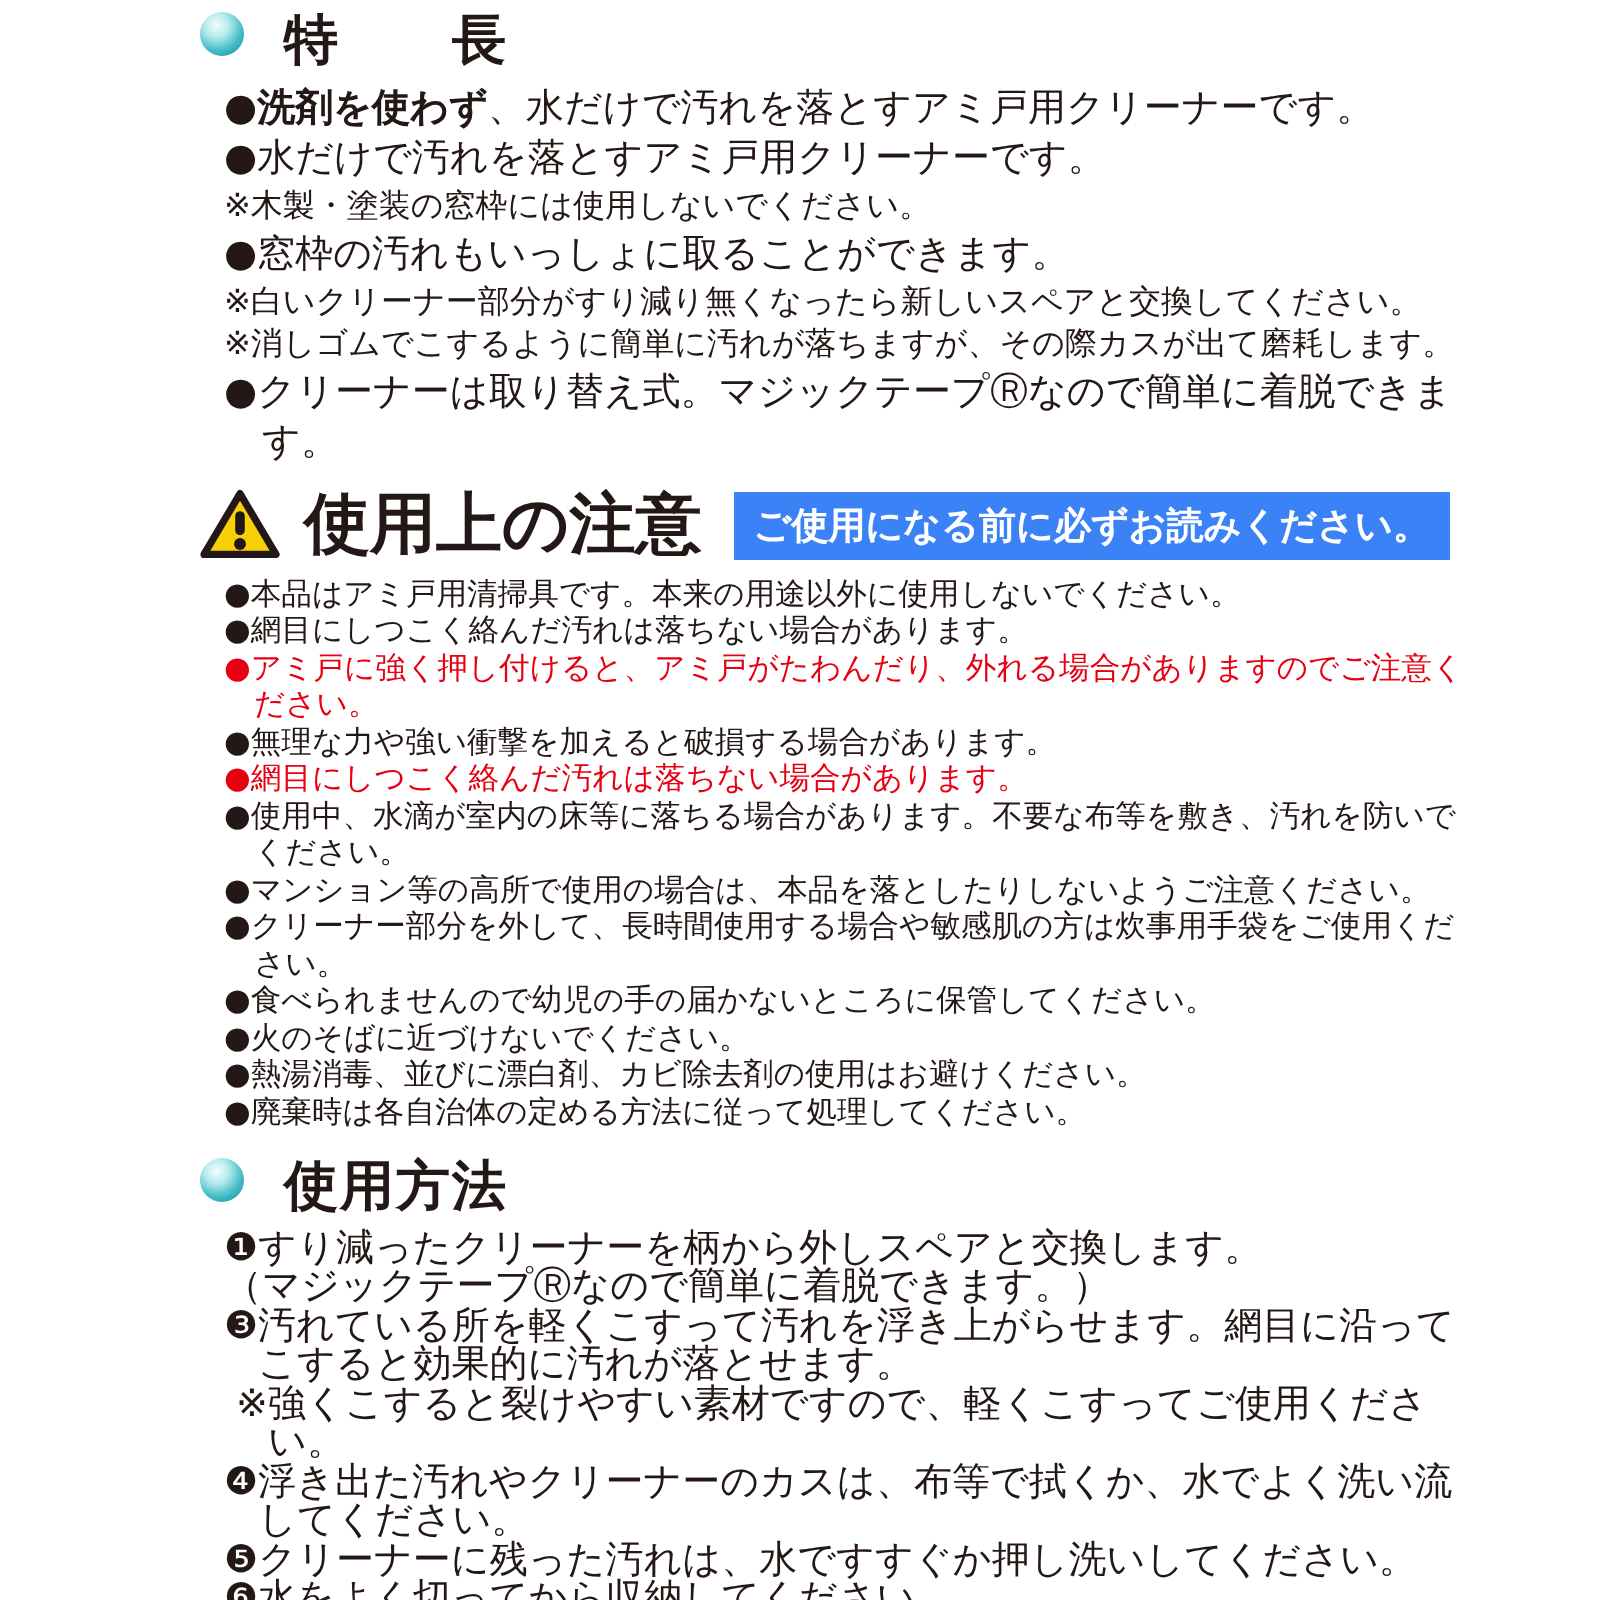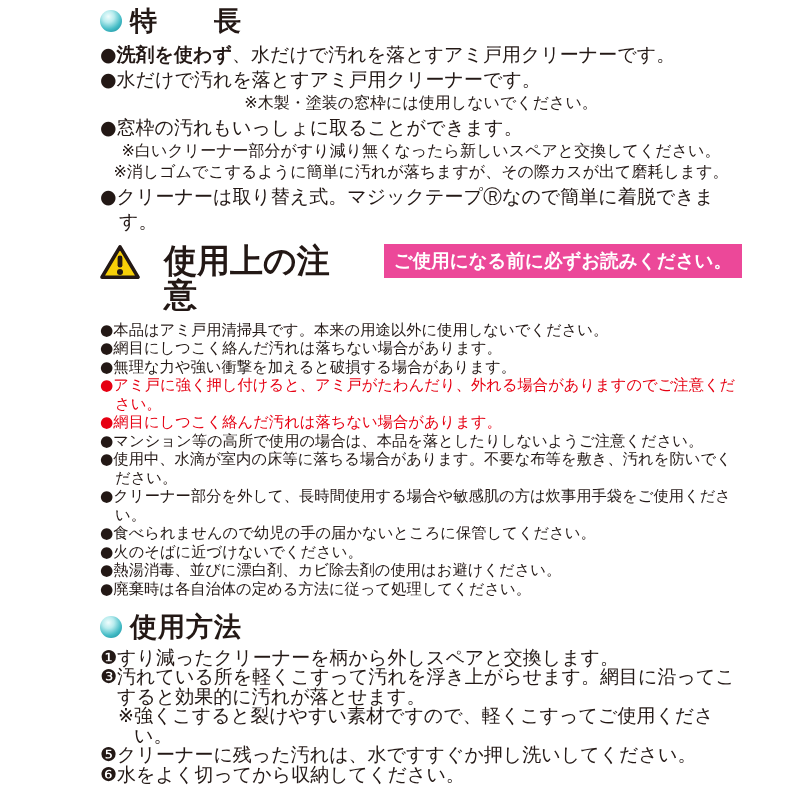--- a/index.html
+++ b/index.html
@@ -6,42 +6,42 @@
   html,body { width:800px; height:800px; }
   body {
     background:#ffffff;
     color:#231815;
     font-family:"DejaVu Sans","Liberation Sans",sans-serif;
     overflow:hidden;
   }
   .page { padding:6px 58px 0 100px; }
 
   
-  .sec-header { display:flex; align-items:center; gap:8px; margin-bottom:6px; }
+  .sec-header { display:flex; align-items:flex-start; gap:20px; margin-bottom:6px; }
   .sphere {
     width:22px; height:22px; border-radius:50%; flex:0 0 22px;
     background:radial-gradient(circle at 38% 30%, #f0fdfd 0%, #b9ecee 28%, #45bcc6 62%, #0e8494 100%);
   }
   .sec-title { font-size:27px; font-weight:700; letter-spacing:1px; line-height:1.1; }
 
   
-  .line { padding-left:19px; text-indent:-19px; }
+  .line { padding-left:19px; text-indent:-19px;margin-left:12px; }
   .lead { font-weight:700; }
 
   
   .features .line { font-size:19px; line-height:1.3; margin-bottom:1px; }
-  .features .line.note { font-size:16px; line-height:1.3; padding-left:16px; text-indent:-16px;text-align:center; }
+  .features .line.note { font-size:16px; line-height:1.3; padding-left:16px; text-indent:-16px; }
 
   
   .caution-section { margin-top:10px; }
-  .caution-header { display:flex; align-items:flex-start; gap:24px; margin-bottom:8px; }
+  .caution-header { display:flex; align-items:flex-end; gap:12px; margin-bottom:8px; }
   .warn-icon { flex:0 0 40px; }
   .caution-title { font-size:33px; font-weight:700; line-height:1.05; }
   .caution-badge {
-    background:#ec4899; color:#ffffff; font-weight:700;
+    background:#3b82f6; color:#ffffff; font-weight:700;
     font-size:18.5px; padding:4px 10px 5px; margin-left:4px; white-space:nowrap;
   }
   .cautions .line { font-size:15.3px; line-height:18.5px; padding-left:15px; text-indent:-15px; }
   .cautions .line.red { color:#e60012; }
 
   
   .usage-section { margin-top:14px; }
   .steps .line { font-size:19px; line-height:19.5px; padding-left:17px; text-indent:-17px; }
   .steps .line.note { margin-left:18px; padding-left:16px; text-indent:-16px; }
   .steps .line.sub { margin-left:12px; padding-left:0; text-indent:0; }
@@ -81,29 +81,29 @@
         <circle cx="50" cy="70" r="7.5" fill="#231815"></circle>
       </svg>
       <span class="caution-title">使用上の注意</span>
       <span class="caution-badge">ご使用になる前に必ずお読みください。</span>
     </div>
     <div class="cautions">
   <div class="line"><span class="marker">●</span><span class="txt">本品はアミ戸用清掃具です。本来の用途以外に使用しないでください。</span></div>
 
   <div class="line"><span class="marker">●</span><span class="txt">網目にしつこく絡んだ汚れは落ちない場合があります。</span></div>
 
+  <div class="line red"><span class="marker">●</span><span class="txt">アミ戸に強く押し付けると、アミ戸がたわんだり、外れる場合がありますのでご注意ください。</span></div>
+
   <div class="line"><span class="marker">●</span><span class="txt">無理な力や強い衝撃を加えると破損する場合があります。</span></div>
-
-  <div class="line red"><span class="marker">●</span><span class="txt">アミ戸に強く押し付けると、アミ戸がたわんだり、外れる場合がありますのでご注意ください。</span></div>
 
   <div class="line red"><span class="marker">●</span><span class="txt">網目にしつこく絡んだ汚れは落ちない場合があります。</span></div>
 
+  <div class="line"><span class="marker">●</span><span class="txt">使用中、水滴が室内の床等に落ちる場合があります。不要な布等を敷き、汚れを防いでください。</span></div>
+
   <div class="line"><span class="marker">●</span><span class="txt">マンション等の高所で使用の場合は、本品を落としたりしないようご注意ください。</span></div>
-
-  <div class="line"><span class="marker">●</span><span class="txt">使用中、水滴が室内の床等に落ちる場合があります。不要な布等を敷き、汚れを防いでください。</span></div>
 
   <div class="line"><span class="marker">●</span><span class="txt">クリーナー部分を外して、長時間使用する場合や敏感肌の方は炊事用手袋をご使用ください。</span></div>
 
   <div class="line"><span class="marker">●</span><span class="txt">食べられませんので幼児の手の届かないところに保管してください。</span></div>
 
   <div class="line"><span class="marker">●</span><span class="txt">火のそばに近づけないでください。</span></div>
 
   <div class="line"><span class="marker">●</span><span class="txt">熱湯消毒、並びに漂白剤、カビ除去剤の使用はお避けください。</span></div>
 
   <div class="line"><span class="marker">●</span><span class="txt">廃棄時は各自治体の定める方法に従って処理してください。</span></div>
@@ -111,26 +111,28 @@
   </section>
 
   <section class="usage-section">
     <div class="sec-header">
       <span class="sphere"></span>
       <span class="sec-title">使用方法</span>
     </div>
     <div class="steps">
   <div class="line"><span class="marker">❶</span><span class="txt">すり減ったクリーナーを柄から外しスペアと交換します。</span></div>
 
+  <div class="line sub"><span class="txt">（マジックテープⓇなので簡単に着脱できます。）</span></div>
 
 
   <div class="line"><span class="marker">❸</span><span class="txt">汚れている所を軽くこすって汚れを浮き上がらせます。網目に沿ってこすると効果的に汚れが落とせます。</span></div>
 
   <div class="line note"><span class="marker">※</span><span class="txt">強くこすると裂けやすい素材ですので、軽くこすってご使用ください。</span></div>
 
+  <div class="line"><span class="marker">❹</span><span class="txt">浮き出た汚れやクリーナーのカスは、布等で拭くか、水でよく洗い流してください。</span></div>
 
 
   <div class="line"><span class="marker">❺</span><span class="txt">クリーナーに残った汚れは、水ですすぐか押し洗いしてください。</span></div>
 
   <div class="line"><span class="marker">❻</span><span class="txt">水をよく切ってから収納してください。</span></div>
 
 </div>
   </section>
 
 </div>

